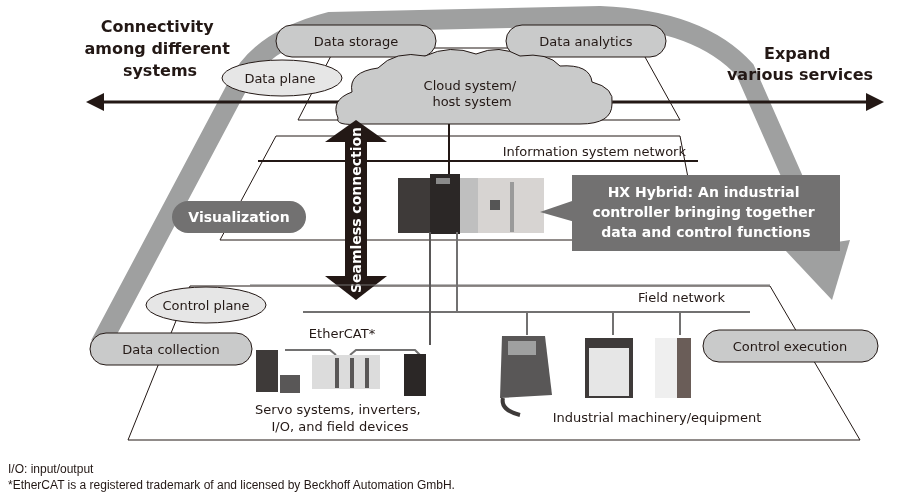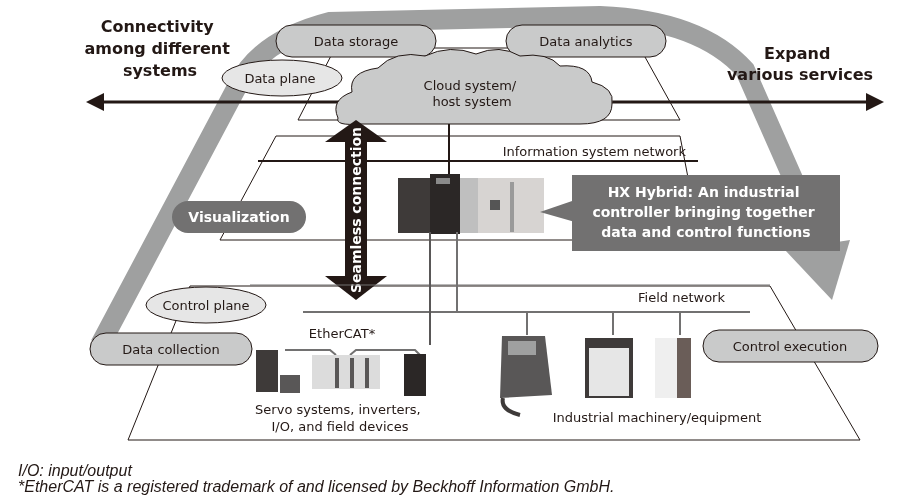--- a/index.html
+++ b/index.html
@@ -1,21 +1,21 @@
 <!DOCTYPE html>
 <html><head>
 <meta charset="utf-8">
 <style>
   html,body{margin:0;padding:0;background:#fff;}
   body{width:900px;height:504px;position:relative;overflow:hidden;font-family:"DejaVu Sans",sans-serif;}
   svg{position:absolute;left:0;top:0;}
   .t{font-family:"DejaVu Sans",sans-serif;fill:#231815;}
   .b{font-weight:bold;}
   .w{fill:#fff;}
-  .foot{position:absolute;left:18px;font-size:16px;color:#231815;font-family:"Liberation Sans",sans-serif;font-style:italic;}
+  .foot{position:absolute;left:8px;font-size:12px;color:#231815;font-family:"Liberation Sans",sans-serif;}
 </style>
 </head>
 <body>
 
 <svg width="900" height="504" viewBox="0 0 900 504">
 
   <path d="M100,345 L238,85 Q260,40 330,22 L600,16 Q700,20 745,70 L820,240" fill="none" stroke="#9fa0a0" stroke-width="20"></path>
   <polygon points="785,250 850,240 832,300" fill="#9fa0a0"></polygon>
 
   <polygon points="335,48 640,48 680,120 298,120" fill="none" stroke="#231815" stroke-width="1"></polygon>
@@ -140,13 +140,13 @@
   </g>
   <text class="t" font-size="13" x="657" y="422" text-anchor="middle">Industrial machinery/equipment</text>
 
   <g>
     <rect x="703" y="330" width="175" height="32" rx="16" fill="#c9caca" stroke="#231815" stroke-width="1"></rect>
     <text class="t" font-size="13" x="790" y="351" text-anchor="middle">Control execution</text>
   </g>
 </svg>
 
 <div class="foot" style="top:462px">I/O: input/output</div>
-<div class="foot" style="top:478px">*EtherCAT is a registered trademark of and licensed by Beckhoff Information GmbH.</div>
+<div class="foot" style="top:478px">*EtherCAT is a registered trademark of and licensed by Beckhoff Automation GmbH.</div>
 
 </body></html>

